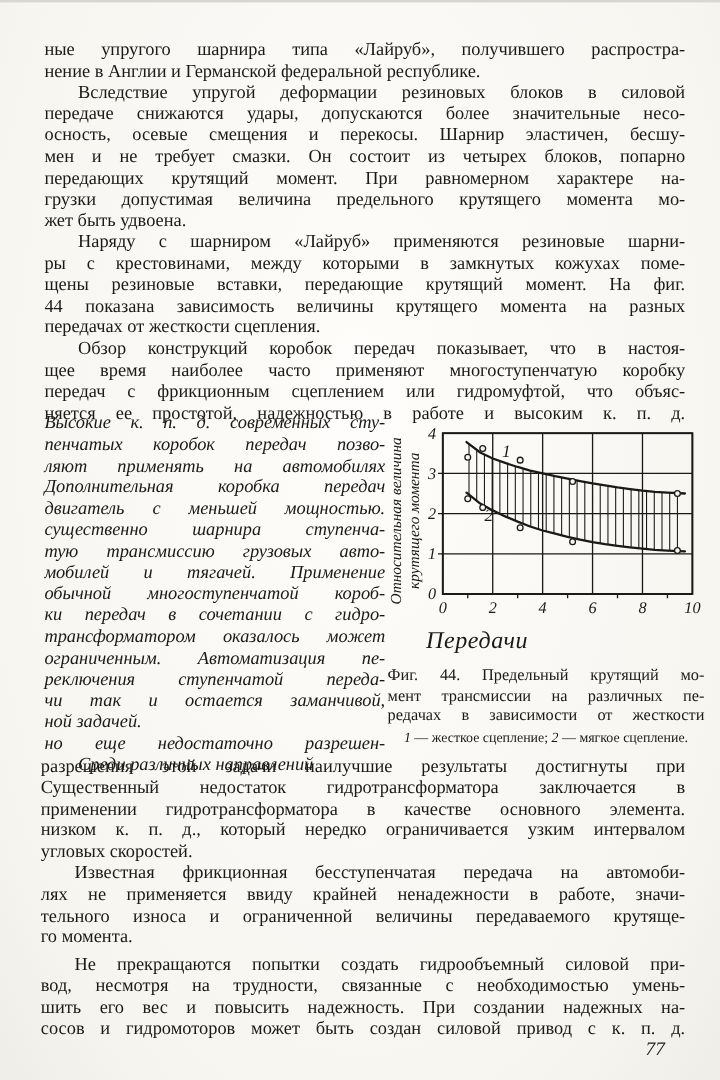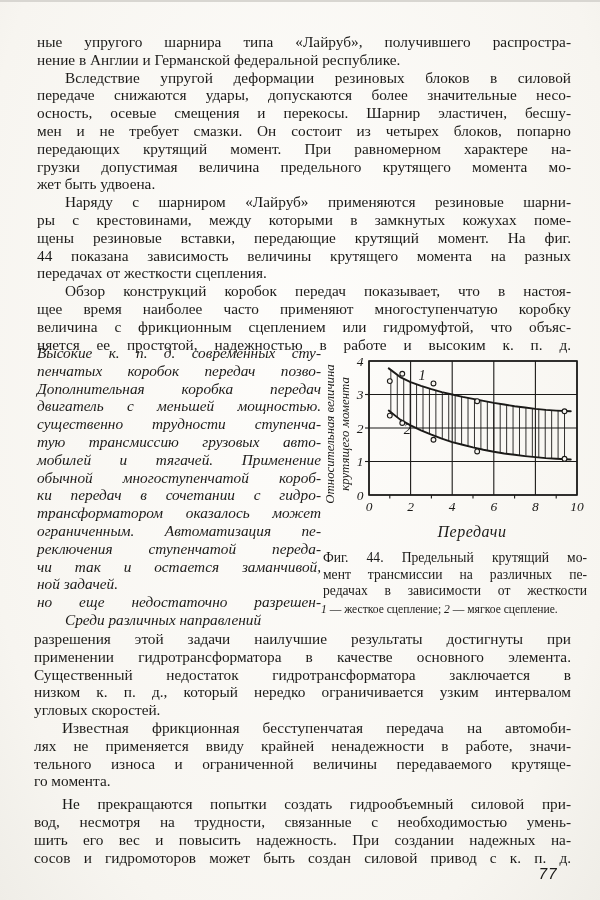--- a/index.html
+++ b/index.html
@@ -20,30 +20,30 @@
   .bottom-block{position:absolute;left:34px;top:628px;width:537px;}
   .figure{position:absolute;left:321px;top:351px;width:268px;}
   .fig-plot-row{position:relative;display:flex;}
   .fig-left{position:relative;width:34px;height:170px;flex:0 0 34px;}
   .fig-ylabel{
     position:absolute;left:-53px;top:66px;width:140px;height:30px;
     transform:rotate(-90deg);text-align:center;
     font-style:italic;font-size:12.8px;line-height:14.6px;color:#1b1a18;
   }
   .fig-xlabel{
-    width:234px;margin-left:34px;text-align:center;
-    font-style:italic;font-size:16px;letter-spacing:.5px;color:#1b1a18;margin-top:0px;
+    width:234px;margin-left:34px;
+    font-style:italic;font-size:20px;letter-spacing:.5px;color:#1b1a18;margin-top:0px;
   }
   .fig-caption{margin-top:9px;padding:0 2px;}
   .cap-line{font-weight:normal;font-size:13.6px;line-height:16.6px;color:#1b1a18;}
   .cap-just{text-align:justify;text-align-last:justify;}
   .cap-center{text-align:center;}
-  .fig-legend{margin-top:3px;font-size:11.6px;color:#1b1a18;white-space:nowrap;}
+  .fig-legend{margin-top:3px;text-align:center;font-size:11.6px;color:#1b1a18;white-space:nowrap;}
   .fig-legend .it{font-style:italic;}
-  .page-number{position:absolute;left:538px;top:864px;font-style:italic;font-size:16px;color:#1b1a18;font-family:Liberation Mono, monospace;}
+  .page-number{position:absolute;left:538px;top:864px;font-style:italic;font-size:16px;color:#1b1a18;}
   svg text{font-family:"Liberation Serif","DejaVu Serif",serif;}
   .ticklab{font-style:italic;font-size:13.5px;fill:#1b1a18;}
   .slabel{font-style:italic;font-size:14.5px;fill:#1b1a18;}
 </style>
 </head>
 <body>
 
 <div class="page">
 
   <div class="top-block">
@@ -56,30 +56,31 @@
       <div class="tline just">передающих крутящий момент. При равномерном характере на-</div>
       <div class="tline just">грузки допустимая величина предельного крутящего момента мо-</div>
       <div class="tline">жет быть удвоена.</div>
       <div class="tline just ind">Наряду с шарниром «Лайруб» применяются резиновые шарни-</div>
       <div class="tline just">ры с крестовинами, между которыми в замкнутых кожухах поме-</div>
       <div class="tline just">щены резиновые вставки, передающие крутящий момент. На фиг.</div>
       <div class="tline just">44 показана зависимость величины крутящего момента на разных</div>
       <div class="tline">передачах от жесткости сцепления.</div>
       <div class="tline just ind">Обзор конструкций коробок передач показывает, что в настоя-</div>
       <div class="tline just">щее время наиболее часто применяют многоступенчатую коробку</div>
-      <div class="tline just">величина с фрикционным сцеплением или гидромуфтой, что объяс-</div>
+      <div class="tline just">передач с фрикционным сцеплением или гидромуфтой, что объяс-</div>
       <div class="tline just">няется ее простотой, надежностью в работе и высоким к. п. д.</div>
     </div>
 
   <div class="left-col">
       <div class="tline just">Высокие к. п. д. современных сту-</div>
       <div class="tline just">пенчатых коробок передач позво-</div>
+      <div class="tline just">ляют применять на автомобилях</div>
       <div class="tline just">Дополнительная коробка передач</div>
       <div class="tline just">двигатель с меньшей мощностью.</div>
-      <div class="tline just">существенно трудности ступенча-</div>
+      <div class="tline just">существенно шарнира ступенча-</div>
       <div class="tline just">тую трансмиссию грузовых авто-</div>
       <div class="tline just">мобилей и тягачей. Применение</div>
       <div class="tline just">обычной многоступенчатой короб-</div>
       <div class="tline just">ки передач в сочетании с гидро-</div>
       <div class="tline just">трансформатором оказалось может</div>
       <div class="tline just">ограниченным. Автоматизация пе-</div>
       <div class="tline just">реключения ступенчатой переда-</div>
       <div class="tline just">чи так и остается заманчивой,</div>
       <div class="tline">ной задачей.</div>
       <div class="tline just">но еще недостаточно разрешен-</div>
@@ -174,22 +175,22 @@
     <div class="fig-caption">
         <div class="cap-line cap-just">Фиг. 44. Предельный крутящий мо-</div>
         <div class="cap-line cap-just">мент трансмиссии на различных пе-</div>
         <div class="cap-line cap-just">редачах в зависимости от жесткости</div>
       </div>
     <div class="fig-legend"><span class="it">1</span><span> — жесткое сцепление; </span><span class="it">2</span><span> — мягкое сцепление.</span></div>
   </div>
 
   <div class="bottom-block">
       <div class="tline just">разрешения этой задачи наилучшие результаты достигнуты при</div>
+      <div class="tline just">Существенный недостаток гидротрансформатора заключается в</div>
       <div class="tline just">применении гидротрансформатора в качестве основного элемента.</div>
-      <div class="tline just">Существенный недостаток гидротрансформатора заключается в</div>
       <div class="tline just">низком к. п. д., который нередко ограничивается узким интервалом</div>
       <div class="tline">угловых скоростей.</div>
       <div class="tline just ind">Известная фрикционная бесступенчатая передача на автомоби-</div>
       <div class="tline just">лях не применяется ввиду крайней ненадежности в работе, значи-</div>
       <div class="tline just">тельного износа и ограниченной величины передаваемого крутяще-</div>
       <div class="tline">го момента.</div>
       <div class="tline just ind gap">Не прекращаются попытки создать гидрообъемный силовой при-</div>
       <div class="tline just">вод, несмотря на трудности, связанные с необходимостью умень-</div>
       <div class="tline just">шить его вес и повысить надежность. При создании надежных на-</div>
       <div class="tline just">сосов и гидромоторов может быть создан силовой привод с к. п. д.</div>

